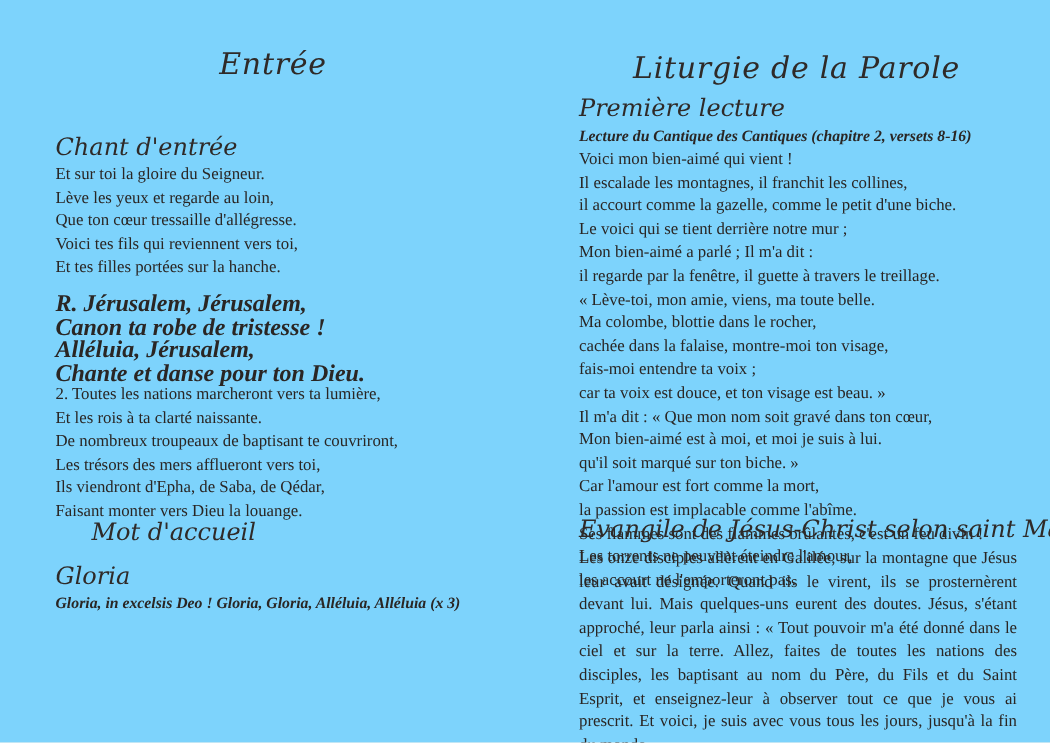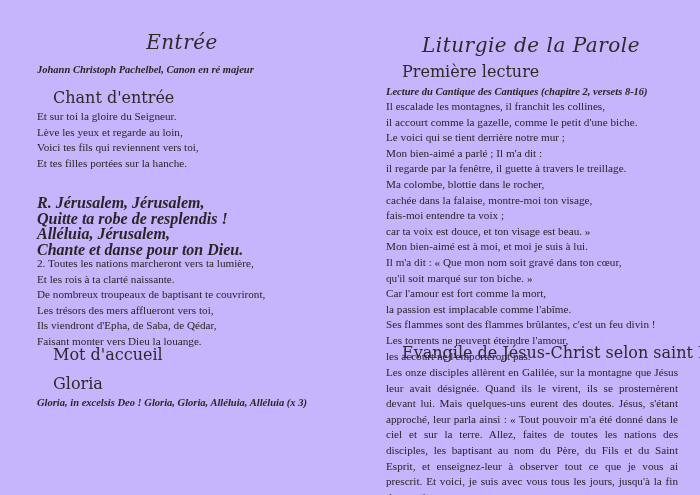--- a/index.html
+++ b/index.html
@@ -7,21 +7,21 @@
       padding: 0;
       width: 700px;
       height: 495px;
       background: #f8f5ef;
       overflow: hidden;
     }
     .spread {
       position: relative;
       width: 700px;
       height: 495px;
-      background: #c4b5fd;
+      background: #7dd3fc;
       color: #2a2624;
       font-family: "Liberation Serif", "DejaVu Serif", serif;
     }
     .page {
       position: absolute;
       top: 0;
       height: 495px;
     }
     .page-left  { left: 37px;  width: 290px; }
     .page-right { left: 386px; width: 290px; }
@@ -33,25 +33,26 @@
       font-size: 20px;
       letter-spacing: 0.5px;
       text-align: center;
       margin: 0;
       position: absolute;
       width: 100%;
       color: #2f2a28;
     }
     .section-heading {
       font-family: "DejaVu Serif", serif;
+      font-style: italic;
       font-weight: normal;
       font-size: 16px;
       margin: 0;
       position: absolute;
-      left: 16px;
+      left: 0;
       color: #2f2a28;
       white-space: nowrap;
     }
     .subtitle {
       font-family: "Liberation Serif", serif;
       font-style: italic;
       font-weight: bold;
       font-size: 10.5px;
       position: absolute;
       left: 0;
@@ -84,73 +85,75 @@
     }
   </style>
 </head>
 <body>
 
 <div class="spread">
 
   <section class="page page-left">
     <h1 class="page-title" style="top:30px;">Entrée</h1>
 
-    <p class="subtitle" style="top:64px;">Johann Christoph Pachelbel, Canon en ré majeur</p>
 
     <h2 class="section-heading" style="top:88px;">Chant d'entrée</h2>
 
     <ul class="lines" style="top:109px;">
       <li>Et sur toi la gloire du Seigneur.</li>
       <li>Lève les yeux et regarde au loin,</li>
+      <li>Que ton cœur tressaille d'allégresse.</li>
       <li>Voici tes fils qui reviennent vers toi,</li>
       <li>Et tes filles portées sur la hanche.</li>
     </ul>
 
     <ul class="lines refrain" style="top:195px;">
       <li>R. Jérusalem, Jérusalem,</li>
-      <li>Quitte ta robe de resplendis !</li>
+      <li>Canon ta robe de tristesse !</li>
       <li>Alléluia, Jérusalem,</li>
       <li>Chante et danse pour ton Dieu.</li>
     </ul>
 
     <ul class="lines" style="top:256px;">
       <li>2. Toutes les nations marcheront vers ta lumière,</li>
       <li>Et les rois à ta clarté naissante.</li>
       <li>De nombreux troupeaux de baptisant te couvriront,</li>
       <li>Les trésors des mers afflueront vers toi,</li>
       <li>Ils viendront d'Epha, de Saba, de Qédar,</li>
       <li>Faisant monter vers Dieu la louange.</li>
     </ul>
 
-    <h2 class="section-heading" style="top:345px;">Mot d'accueil</h2>
+    <h2 class="section-heading" style="top:345px;margin-left:24px;">Mot d'accueil</h2>
 
     <h2 class="section-heading" style="top:374px;">Gloria</h2>
 
     <p class="subtitle" style="top:397px;">Gloria, in excelsis Deo ! Gloria, Gloria, Alléluia, Alléluia (x 3)</p>
   </section>
 
   <section class="page page-right">
     <h1 class="page-title" style="top:33px;">Liturgie de la Parole</h1>
 
     <h2 class="section-heading" style="top:62px;">Première lecture</h2>
 
     <p class="subtitle" style="top:86px;">Lecture du Cantique des Cantiques (chapitre 2, versets 8-16)</p>
 
     <ul class="lines" style="top:99px;">
+      <li>Voici mon bien-aimé qui vient !</li>
       <li>Il escalade les montagnes, il franchit les collines,</li>
       <li>il accourt comme la gazelle, comme le petit d'une biche.</li>
       <li>Le voici qui se tient derrière notre mur ;</li>
       <li>Mon bien-aimé a parlé ; Il m'a dit :</li>
       <li>il regarde par la fenêtre, il guette à travers le treillage.</li>
+      <li>« Lève-toi, mon amie, viens, ma toute belle.</li>
       <li>Ma colombe, blottie dans le rocher,</li>
       <li>cachée dans la falaise, montre-moi ton visage,</li>
       <li>fais-moi entendre ta voix ;</li>
       <li>car ta voix est douce, et ton visage est beau. »</li>
+      <li>Il m'a dit : « Que mon nom soit gravé dans ton cœur,</li>
       <li>Mon bien-aimé est à moi, et moi je suis à lui.</li>
-      <li>Il m'a dit : « Que mon nom soit gravé dans ton cœur,</li>
       <li>qu'il soit marqué sur ton biche. »</li>
       <li>Car l'amour est fort comme la mort,</li>
       <li>la passion est implacable comme l'abîme.</li>
       <li>Ses flammes sont des flammes brûlantes, c'est un feu divin !</li>
       <li>Les torrents ne peuvent éteindre l'amour,</li>
       <li>les accourt ne l'emporteront pas.</li>
     </ul>
 
     <h2 class="section-heading" style="top:343px;">Evangile de Jésus-Christ selon saint Matthieu</h2>
 

